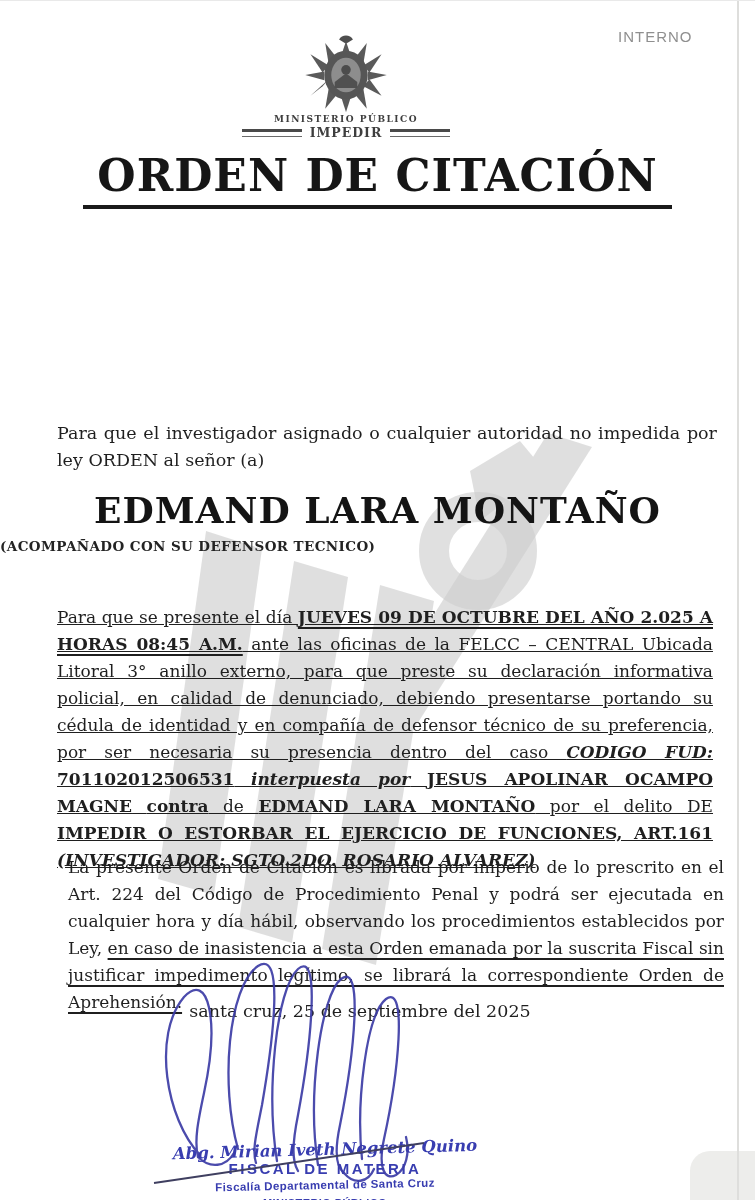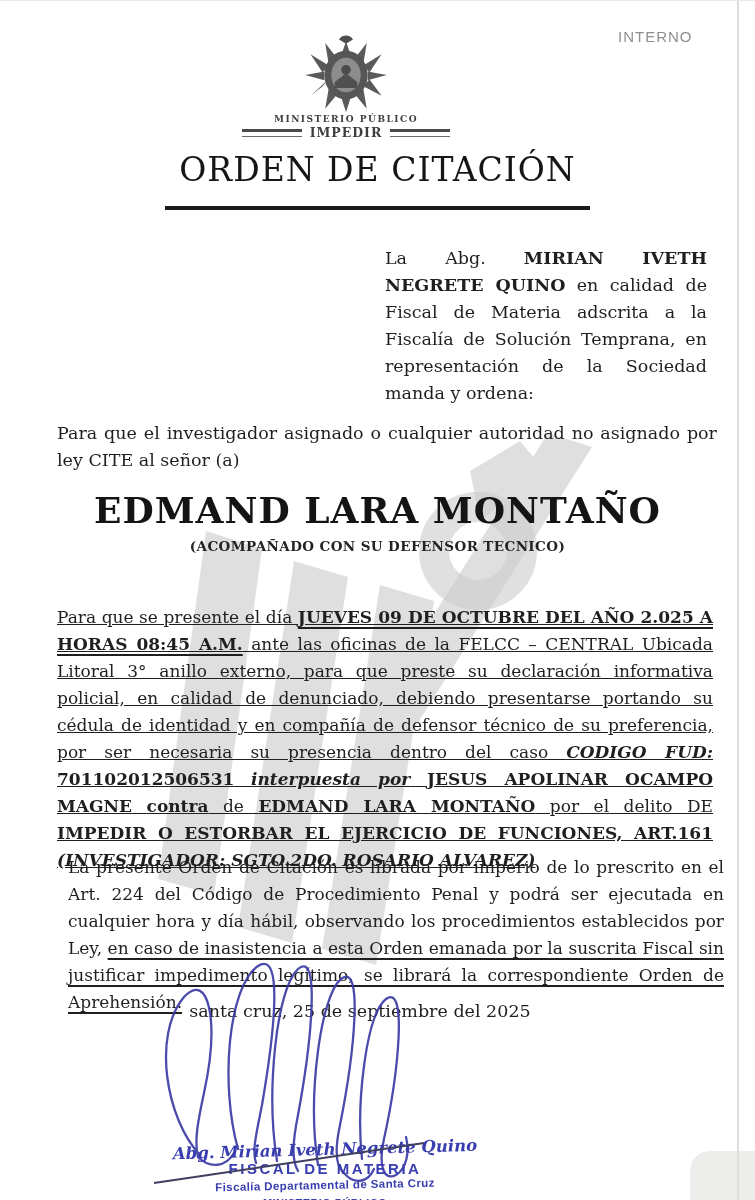--- a/index.html
+++ b/index.html
@@ -21,31 +21,31 @@
   .ministry{font-size:9px;font-weight:bold;letter-spacing:1.5px;}
   .institution{font-size:14.5px;letter-spacing:.5px;margin-top:1px;}
   .country-row{display:flex;align-items:center;justify-content:center;gap:8px;margin-top:1px;}
   .country{font-size:12.5px;font-weight:bold;letter-spacing:1px;}
   .rule{width:60px;height:4px;border-top:3px solid #4a4a4a;border-bottom:1.5px solid #6a6a6a;}
   
   .doc-title{
     top:149px;left:0;width:100%;text-align:center;
   }
   .doc-title span{
-    display:inline-block;font-size:33px;font-weight:normal;letter-spacing:1px;
-    color:#161616;border-bottom:4px solid #1a1a1a;padding:0 14px 17px 14px;
+    display:inline-block;font-size:44px;font-weight:bold;letter-spacing:1px;
+    color:#161616;border-bottom:4px solid #1a1a1a;padding:0 14px 4px 14px;
   }
   
   .para{ text-align:justify; }
   .issuer{top:226px;left:385px;width:322px;font-size:17.5px;line-height:27px;}
   .mandate{top:401px;left:57px;width:660px;font-size:17.5px;line-height:27px;}
   .summons{top:586px;left:57px;width:656px;font-size:17px;line-height:27px;text-decoration:underline;}
   .legal{top:836px;left:68px;width:656px;font-size:17px;line-height:27px;}
   .subject-name{top:488px;left:0;width:100%;text-align:center;font-size:36px;font-weight:bold;letter-spacing:1px;color:#141414;}
-  .subject-note{top:537px;left:0;width:100%;text-align:center;font-size:13.5px;font-weight:bold;letter-spacing:.4px;color:#232323;}
+  .subject-note{top:537px;left:0;width:100%;font-size:13.5px;font-weight:bold;letter-spacing:.4px;color:#232323;}
   .dateline{top:1000px;left:10px;width:700px;text-align:center;font-size:17.5px;}
   .b{font-weight:bold;}
   .i{font-style:italic;}
   .u{text-decoration:underline;text-decoration-thickness:1.8px;text-underline-offset:4px;}
   
   .signature-svg{top:942px;left:122px;width:345px;height:260px;z-index:3;}
   .stamp{left:130px;width:390px;text-align:center;color:#383db0;z-index:2;}
   .stamp-script{top:1139px;font-size:16.5px;font-style:italic;font-weight:bold;transform:rotate(-1.6deg);}
   .stamp-role{top:1159px;font-family:"Liberation Sans", sans-serif;font-size:15px;font-weight:bold;letter-spacing:2.5px;}
   .stamp-office{top:1178px;font-family:"Liberation Sans", sans-serif;font-size:11.5px;font-weight:bold;letter-spacing:.4px;transform:rotate(-1.2deg);}
@@ -104,23 +104,22 @@
       <div class="rule"></div>
       <div class="country">IMPEDIR</div>
       <div class="rule"></div>
     </div>
   </div>
 
   <div class="abs doc-title z1">
     <span>ORDEN DE CITACIÓN</span>
   </div>
 
-  <p class="abs para issuer z1"><span>La Abg. </span><span class="b">MIRIAN IVETH NEGRETE QUINO</span><span> en calidad de Fiscal de Materia adscrita a la Fiscalía de Solución Temprana, en representación de la Sociedad manda y ordena:</span></p>
 
-  <p class="abs para mandate z1"><span>Para que el investigador asignado o cualquier autoridad no asignado por ley CITE al señor (a)</span></p>
+  <p class="abs para mandate z1"><span>Para que el investigador asignado o cualquier autoridad no impedida por ley ORDEN al señor (a)</span></p>
 
   <div class="abs subject-name z1">EDMAND LARA MONTAÑO</div>
   <div class="abs subject-note z1">(ACOMPAÑADO CON SU DEFENSOR TECNICO)</div>
 
   <p class="abs para summons z1"><span>Para que se presente el día </span><span class="b u">JUEVES 09 DE OCTUBRE DEL AÑO 2.025 A HORAS 08:45 A.M.</span><span> ante las oficinas de la FELCC – CENTRAL Ubicada Litoral 3° anillo externo, para que preste su declaración informativa policial, en calidad de denunciado, debiendo presentarse portando su cédula de identidad y en compañía de defensor técnico de su preferencia, por ser necesaria su presencia dentro del caso </span><span class="b i">CODIGO FUD:</span><span> </span><span class="b">701102012506531</span><span> </span><span class="b i">interpuesta por</span><span> </span><span class="b">JESUS APOLINAR OCAMPO MAGNE</span><span> </span><span class="b">contra</span><span> de </span><span class="b">EDMAND LARA MONTAÑO</span><span> por el delito DE  </span><span class="b">IMPEDIR O ESTORBAR EL EJERCICIO DE FUNCIONES, ART.161</span><span> </span><span class="b i">(INVESTIGADOR: SGTO.2DO. ROSARIO ALVAREZ)</span></p>
 
   <p class="abs para legal z1"><span>La presente Orden de Citación es librada por imperio de lo prescrito en el Art. 224 del Código de Procedimiento Penal y podrá ser ejecutada en cualquier hora y día hábil, observando los procedimientos establecidos por Ley, </span><span class="u">en caso de inasistencia a esta Orden emanada por la suscrita Fiscal sin justificar impedimento legítimo, se librará la correspondiente Orden de Aprehensión.</span></p>
 
   <div class="abs dateline z1">santa cruz, 25 de septiembre del 2025</div>
 

